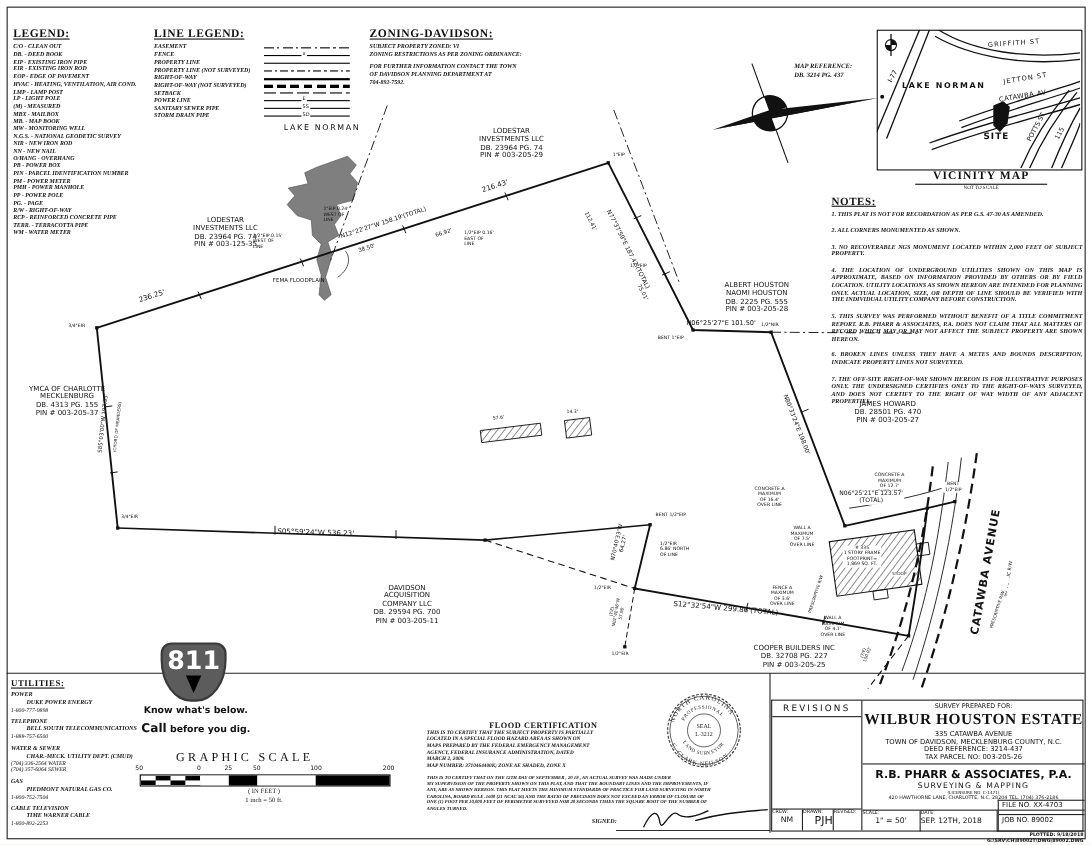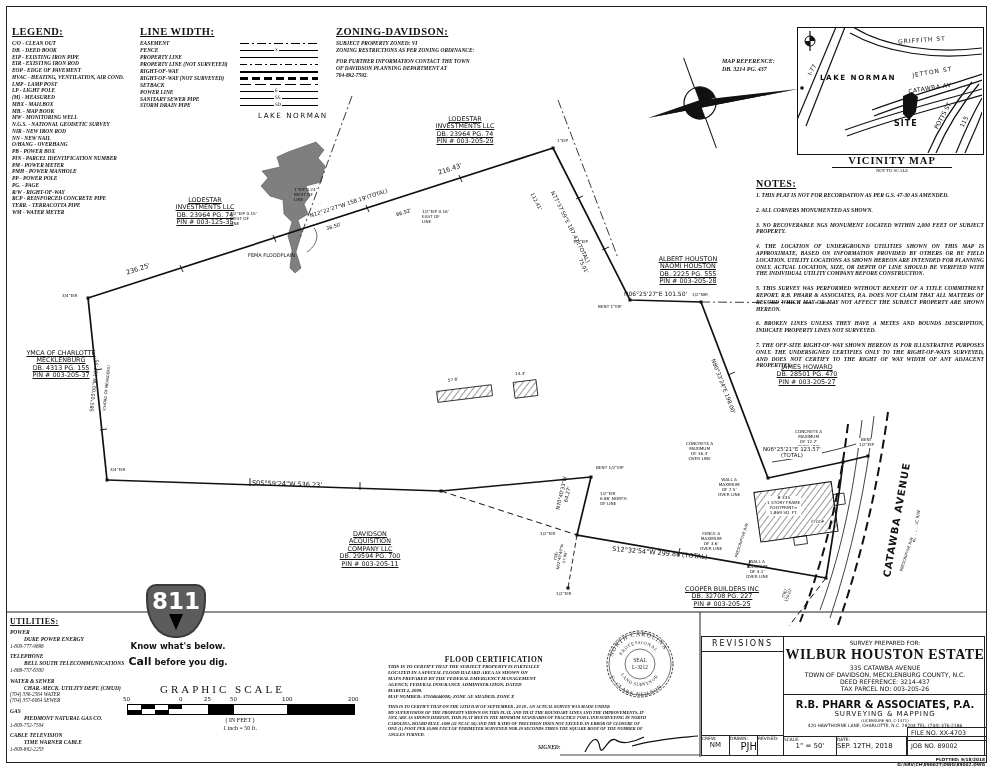--- a/index.html
+++ b/index.html
@@ -33,21 +33,21 @@
   .ls i{position:absolute;left:0;right:0;top:3px;}
   .ls .sym{position:absolute;left:34px;top:-1px;font-size:4.5px;background:#fff;padding:0 1px;line-height:7px;font-style:normal;}
   .l-ease{height:1px;background:repeating-linear-gradient(90deg,#000 0 9px,transparent 9px 12px,#000 12px 14px,transparent 14px 17px);}
   .l-solid1{height:1px;background:#000;}
   .l-prop{height:1.7px;background:#000;}
   .l-propns{height:1px;background:repeating-linear-gradient(90deg,#000 0 7px,transparent 7px 10px,#000 10px 12px,transparent 12px 15px);}
   .l-row{height:2.4px;background:#000;}
   .l-rowns{height:2.4px;background:repeating-linear-gradient(90deg,#000 0 8px,transparent 8px 12px);}
   .l-setb{height:1px;background:repeating-linear-gradient(90deg,#000 0 11px,transparent 11px 15px);}
   
-  .parcel div{font-size:6.4px;line-height:7.4px;text-align:center;white-space:nowrap;text-decoration:underline;}
+  .parcel div{font-size:6.4px;line-height:7.4px;text-align:center;white-space:nowrap;}
   
   .util-cat{font-family:"Liberation Serif",serif;font-style:italic;font-weight:bold;font-size:5.5px;line-height:7px;}
   .util-co{font-family:"Liberation Serif",serif;font-style:italic;font-weight:bold;font-size:5.5px;padding-left:14px;line-height:6.5px;}
   .util-ph div{font-family:"Liberation Serif",serif;font-style:italic;font-size:5.2px;line-height:6.3px;}
   .util-block{margin-bottom:4.5px;}
   
   .fc1 div{font-family:"Liberation Serif",serif;font-style:italic;font-weight:bold;font-size:4.8px;line-height:5.9px;white-space:nowrap;}
   .fc2 div{font-family:"Liberation Serif",serif;font-style:italic;font-weight:bold;font-size:4.3px;line-height:5.5px;white-space:nowrap;}
   
   .gs-seg{position:absolute;top:0;height:9px;}
@@ -233,21 +233,21 @@
         <div>PP - POWER POLE</div>
         <div>PG. - PAGE</div>
         <div>R/W - RIGHT-OF-WAY</div>
         <div>RCP - REINFORCED CONCRETE PIPE</div>
         <div>TERR. - TERRACOTTA PIPE</div>
         <div>WM - WATER METER</div>
       </div>
   </div>
 
   <div class="abs" style="left:140px;top:26px;width:185px">
-    <div class="blocktitle">LINE WIDTH:</div>
+    <div class="blocktitle">LINE LEGEND:</div>
     <div class="llrow">
         <span class="llab">EASEMENT</span>
         <span class="ls">
           <i class="l-ease"></i>
         </span>
       </div>
     <div class="llrow">
         <span class="llab">FENCE</span>
         <span class="ls">
           <i class="l-solid1"></i>

